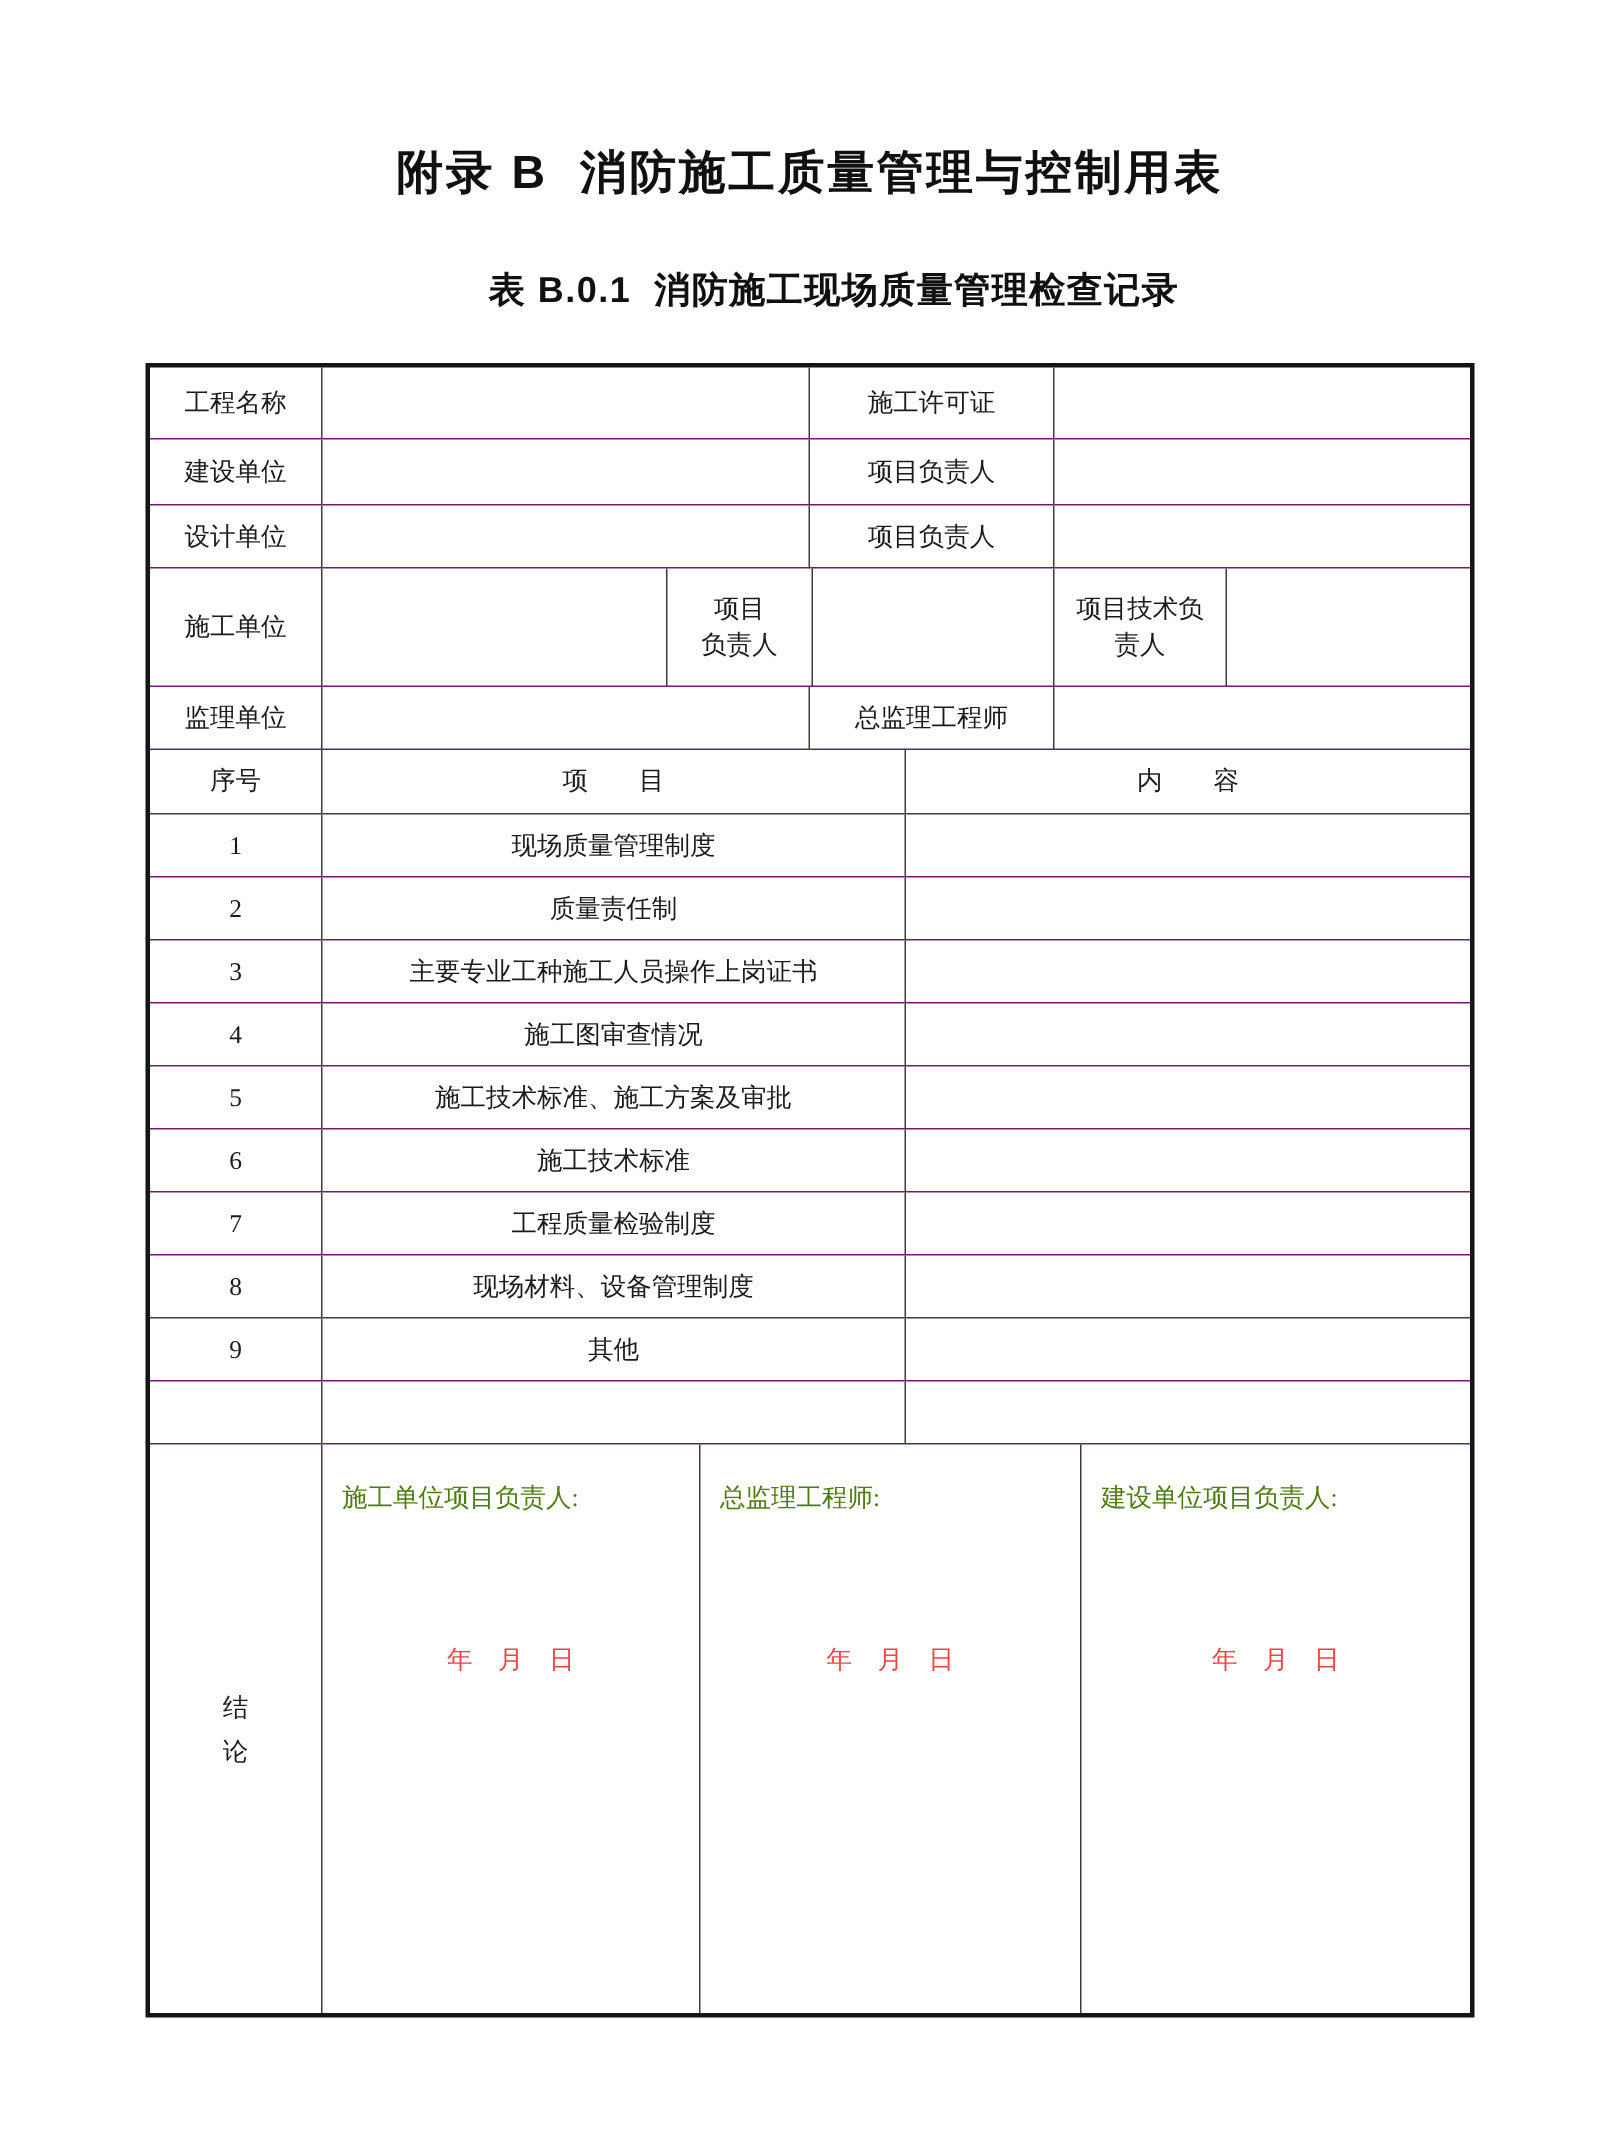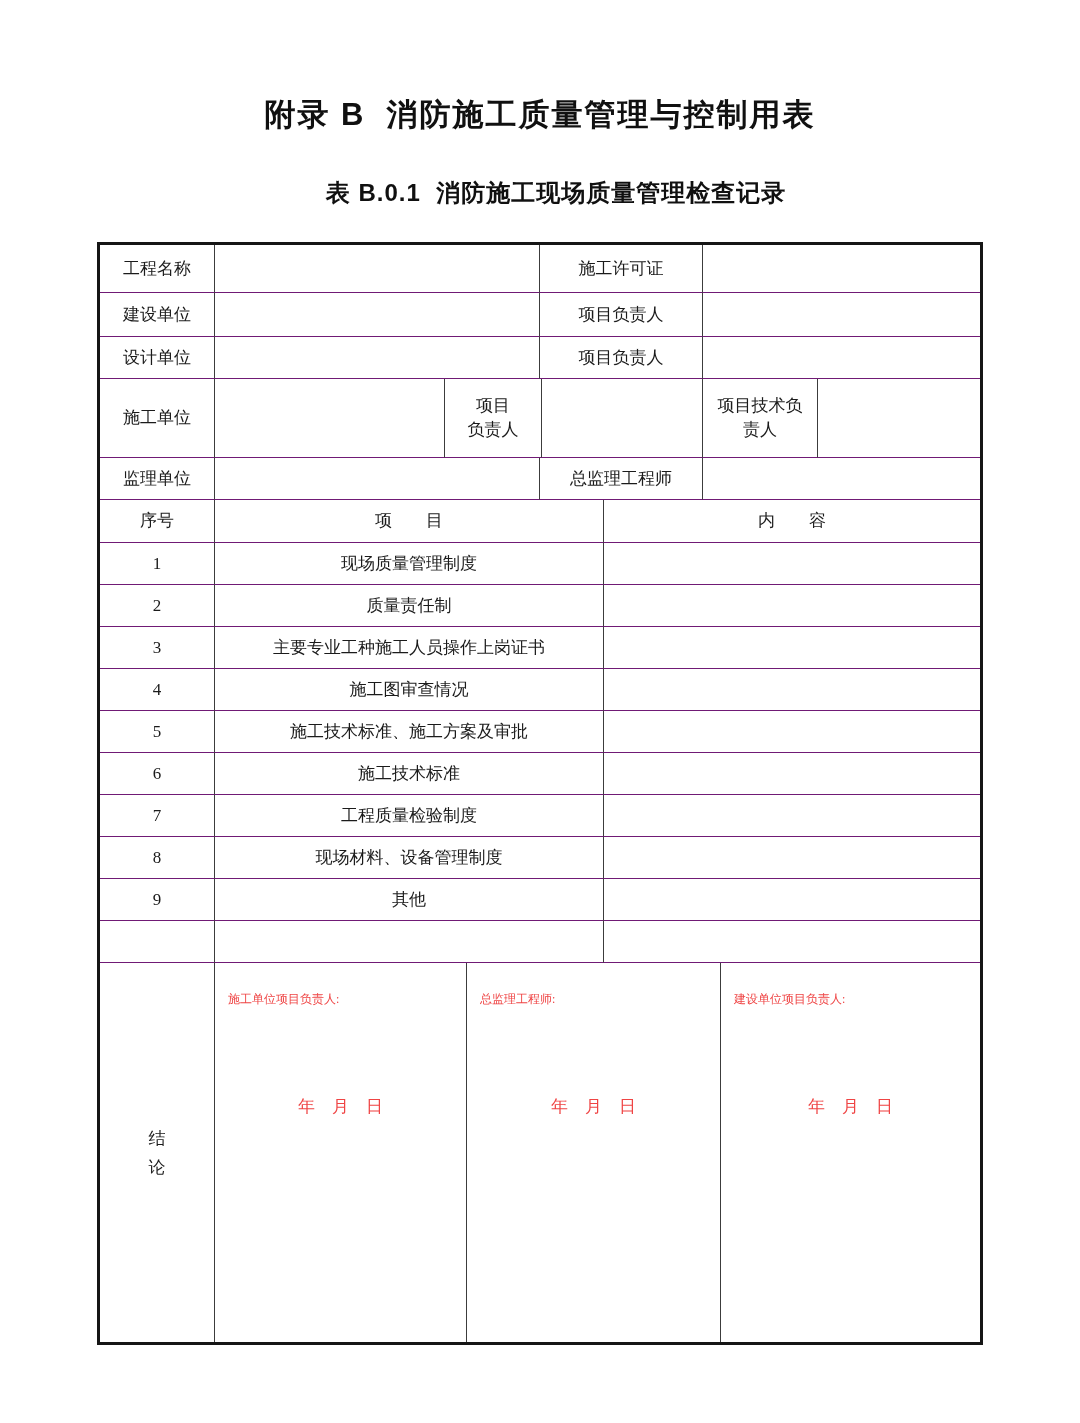--- a/index.html
+++ b/index.html
@@ -31,21 +31,21 @@
   }
   .cell.last{border-right:none;}
   .row.lastrow .cell{border-bottom:none;}
   .h48{height:48px}.h44{height:44px}.h42{height:42px}.h43{height:43px}.h79{height:79px}.h379{height:379px}
   .w115{width:115px}.w325{width:325px}.w163{width:163px}.w277{width:277px}
   .w230{width:230px}.w97{width:97px}.w161{width:161px}.w162{width:162px}
   .w389{width:389px}.w376{width:376px}
   .w252{width:252px}.w254{width:254px}.w259{width:259px}
   .sig-cell{position:relative;display:block;}
   .sig-title{
-    position:absolute;top:24px;left:13px;font-size:12px;color:#ef4444;
+    position:absolute;top:24px;left:13px;font-size:17px;color:#4d7c0f;
     white-space:pre;text-align:center;
   }
   .sig-date{
     position:absolute;top:132px;left:0;right:0;text-align:center;
     font-size:17px;color:#ef4444;white-space:pre;
   }
   .concl{line-height:29px;}
 </style>
 </head>
 <body>

